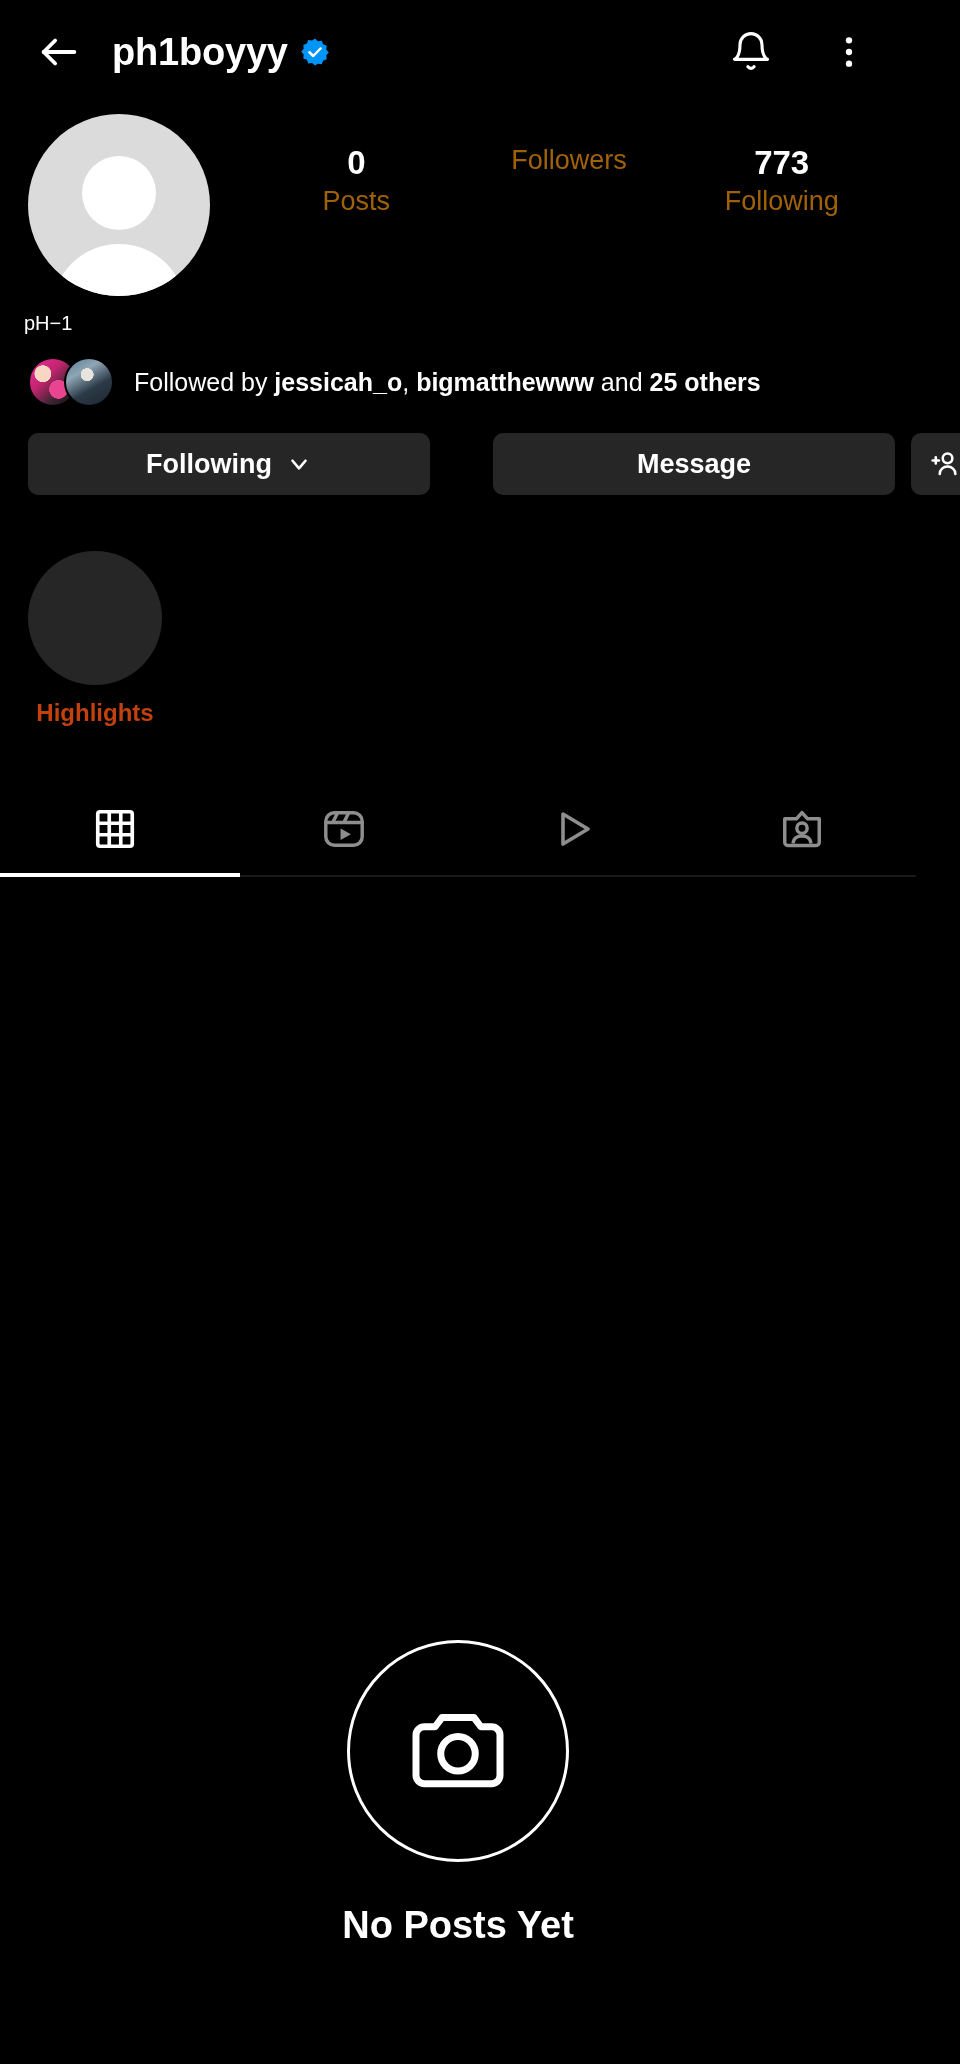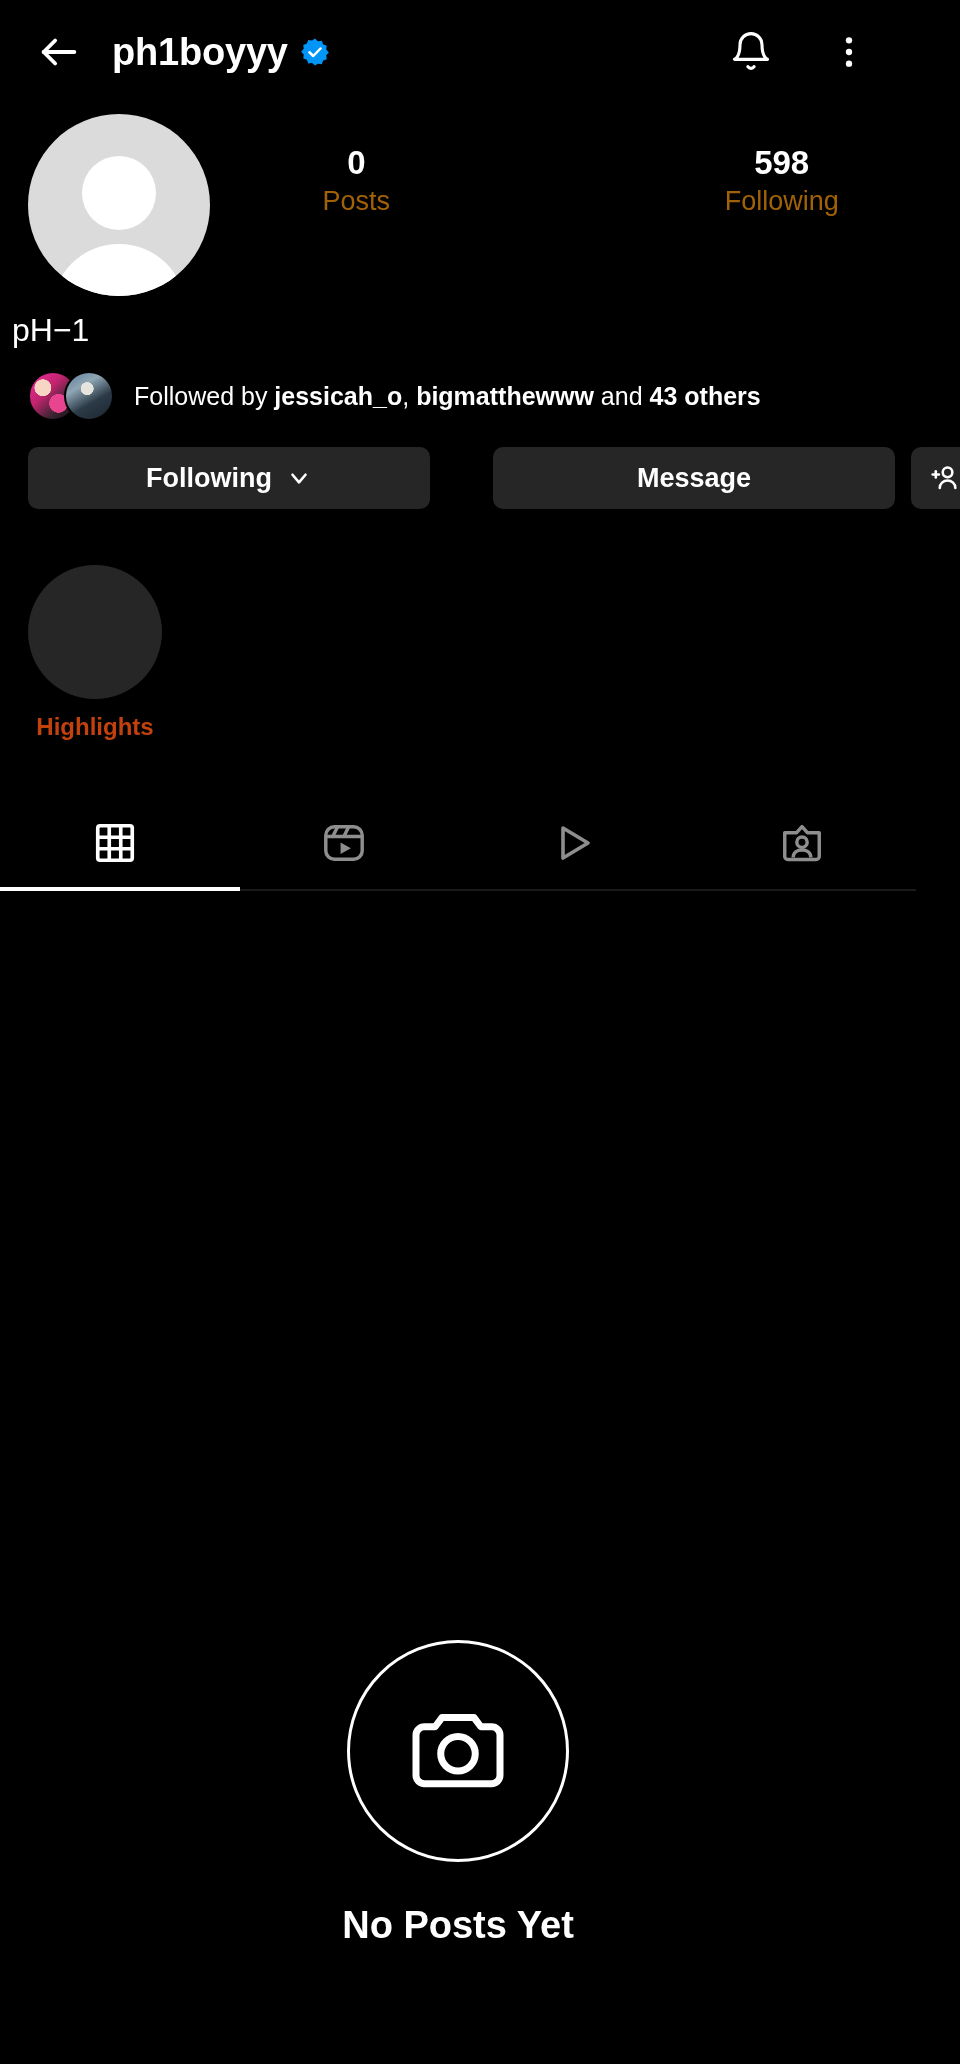--- a/index.html
+++ b/index.html
@@ -25,21 +25,21 @@
   .avatar { width:182px; height:182px; border-radius:50%; background:#dbdbdb; position:relative; overflow:hidden; flex:0 0 auto; }
   .avatar .head { position:absolute; width:74px; height:74px; border-radius:50%; background:#fff; left:54px; top:42px; }
   .avatar .body { position:absolute; width:134px; height:96px; border-radius:67px 67px 0 0; background:#fff; left:24px; top:130px; }
 
   .stats { display:flex; flex:1; margin-left:40px; padding-top:28px; }
   .stat { flex:1; text-align:center; cursor:pointer; }
   .stat-num { font-size:33px; font-weight:bold; line-height:1.25; color:#fff; }
   .stat-label { font-size:27px; line-height:1.35; color:#a16207; }
 
   
-  .displayname { font-size:32px; color:#fff; padding:16px 28px 0 12px; }
+  .displayname { font-size:20px; color:#fff; padding:16px 28px 0 24px; }
 
   .facepile-row { display:flex; align-items:center; padding:22px 28px 0 28px; }
   .facepile { display:flex; align-items:center; flex:0 0 auto; }
   .fp { width:50px; height:50px; border-radius:50%; border:2px solid #000; background-size:cover; }
   .fp1 { background:
       radial-gradient(circle at 28% 32%, #f7d6c4 0 18%, transparent 19%),
       radial-gradient(circle at 62% 66%, #e8448f 0 22%, transparent 23%),
       linear-gradient(135deg,#ef2ba0 0%, #c2246f 38%, #3a2430 70%, #120c12 100%); }
   .fp2 { margin-left:-14px; background:
       radial-gradient(circle at 46% 34%, #e7e4de 0 16%, transparent 17%),
@@ -113,37 +113,38 @@
     <div class="avatar">
       <div class="head"></div>
       <div class="body"></div>
     </div>
     <div class="stats">
       <div class="stat">
         <div class="stat-num">0</div>
         <div class="stat-label">Posts</div>
       </div>
       <div class="stat">
+        <div class="stat-label">Followers</div>
       </div>
       <div class="stat">
-        <div class="stat-num">598</div>
+        <div class="stat-num">773</div>
         <div class="stat-label">Following</div>
       </div>
     </div>
   </div>
 
   <div class="displayname">pH−1</div>
 
   <div class="facepile-row">
     <div class="facepile">
       <div class="fp fp1"></div>
       <div class="fp fp2"></div>
     </div>
     <div class="followed-by">
-      <span>Followed by </span><b>jessicah_o</b><span>, </span><b>bigmatthewww</b><span> and </span><b>43 others</b>
+      <span>Followed by </span><b>jessicah_o</b><span>, </span><b>bigmatthewww</b><span> and </span><b>25 others</b>
     </div>
   </div>
 
   <div class="actions">
     <div class="btn btn-following">
       <span>Following</span>
       <svg width="26" height="26" viewBox="0 0 24 24" fill="none" stroke="#fff" stroke-width="2.4" stroke-linecap="round" stroke-linejoin="round">
         <polyline points="6,9 12,16 18,9"></polyline>
       </svg>
     </div>

